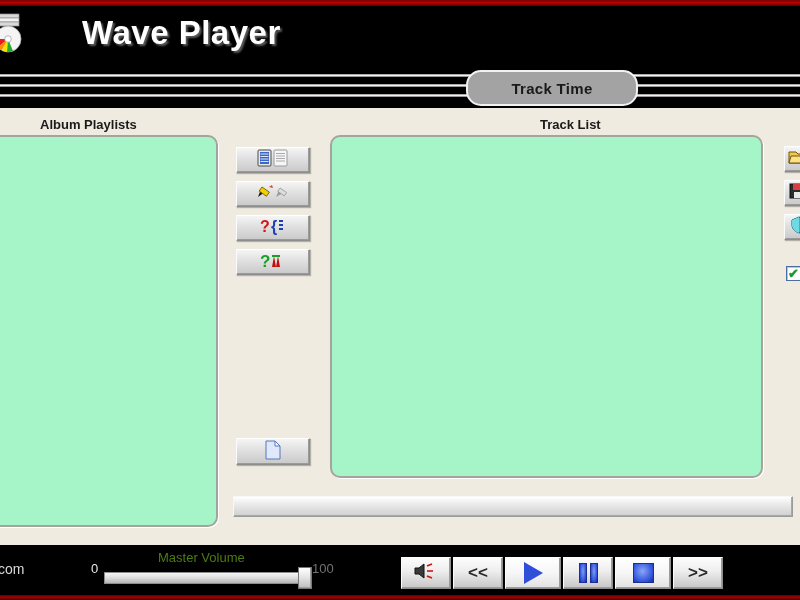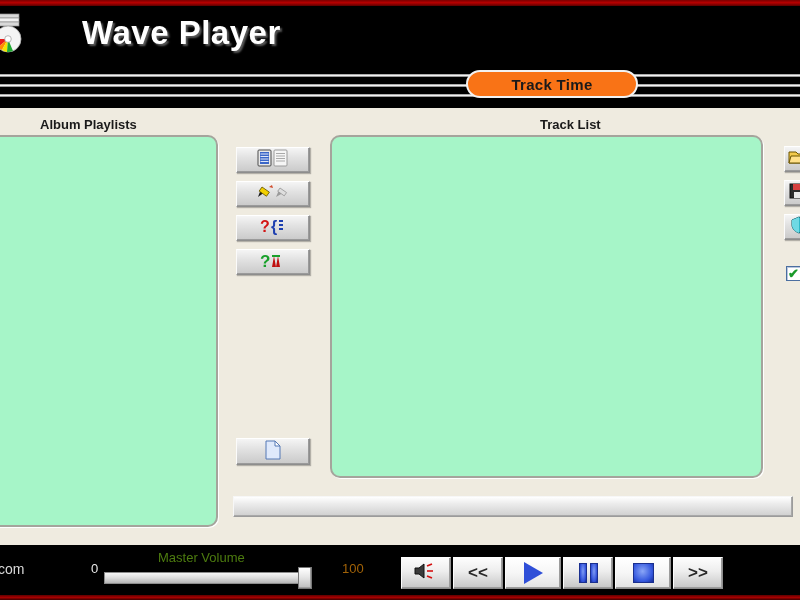--- a/index.html
+++ b/index.html
@@ -42,22 +42,22 @@
   .stripe {
     position: absolute; left: 0; width: 800px; height: 3px;
     background: linear-gradient(to bottom,#6e6e6e 0%,#ffffff 40%,#d8d8d8 70%,#4a4a4a 100%);
   }
   .stripe.s1 { top: 11px; }
   .stripe.s2 { top: 21px; }
   .stripe.s3 { top: 31px; }
 
   .track-time {
     position: absolute; left: 466px; top: 70px;
-    width: 172px; height: 28px;
-    background: #f97316;
+    width: 172px; height: 36px;
+    background: #a3a3a3;
     border: 2px solid #f2f2f2;
     border-radius: 15px;
     display: flex; align-items: center; justify-content: center;
     color: #1a1a1a; font-size: 15px; font-weight: bold;
     letter-spacing: .3px;
     z-index: 4;
     font-family: "Liberation Sans", sans-serif;
   }
 
   
@@ -147,21 +147,21 @@
     position: absolute; left: 158px; top: 5px;
     color: #4d7c0f; font-size: 13px;
     font-family: "Liberation Sans", sans-serif;
   }
   .vol-min {
     position: absolute; left: 91px; top: 16px;
     color: #e8e8e8; font-size: 13px;
   }
   .vol-max {
     position: absolute; left: 312px; top: 16px;
-    color: #a16207; font-size: 13px; margin-left: 30px;
+    color: #737373; font-size: 13px;
   }
   .vol-track {
     position: absolute; left: 104px; top: 27px; width: 206px; height: 12px;
     background: linear-gradient(to bottom,#f7f7f7 0%,#dcdcdc 50%,#b5b5b5 100%);
     border: 1px solid #8c8c8c;
     cursor: pointer;
   }
   .vol-thumb {
     position: absolute; left: 298px; top: 22px; width: 14px; height: 22px;
     background: linear-gradient(to bottom,#ffffff 0%,#e6e6e6 45%,#bdbdbd 100%);

